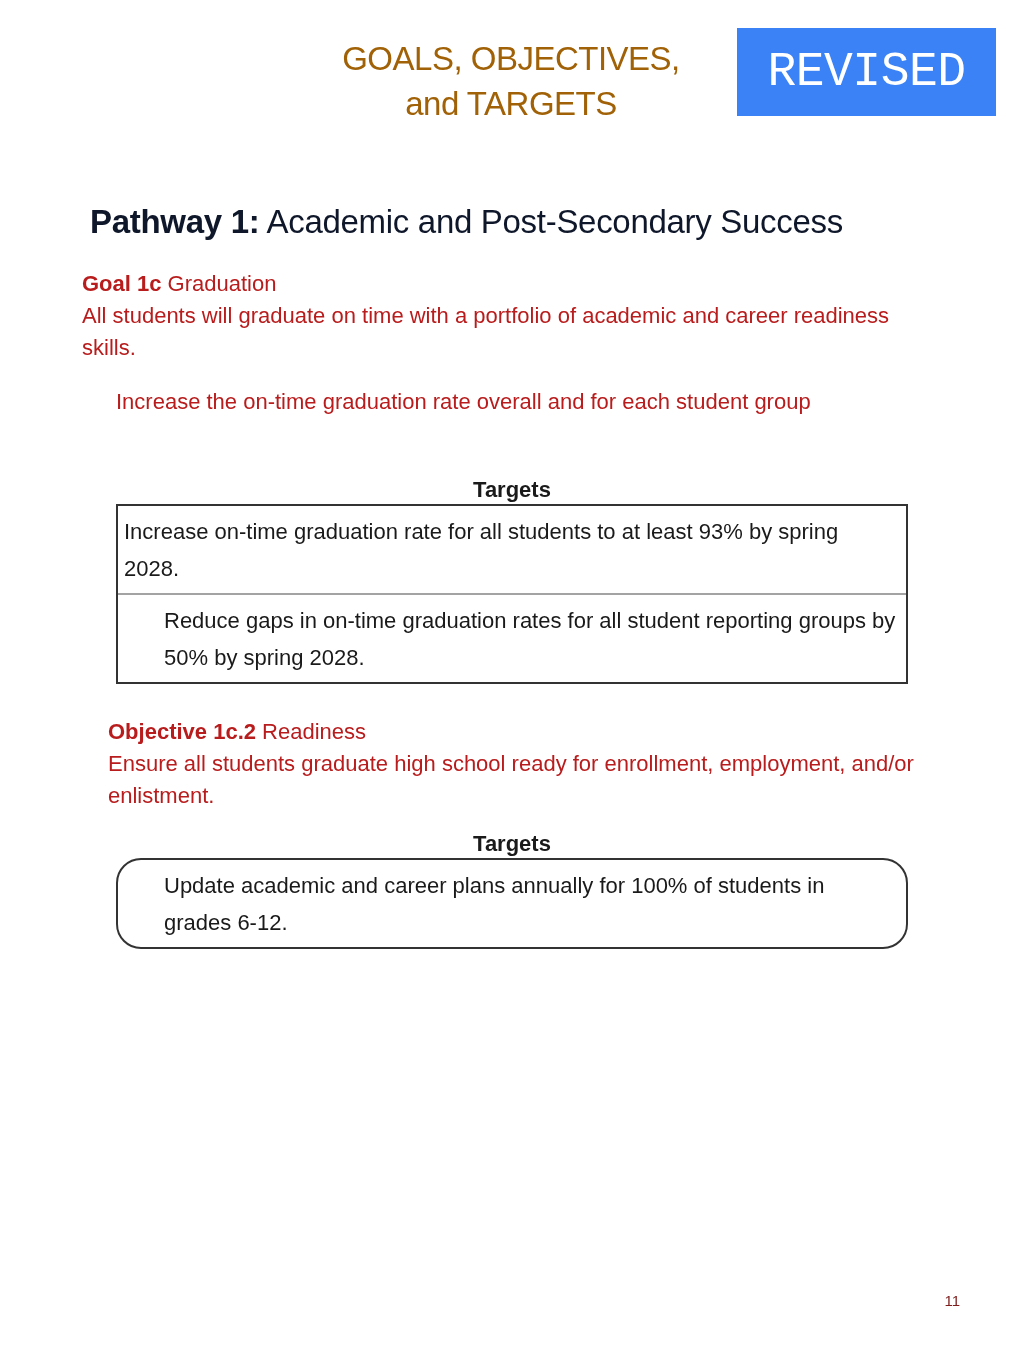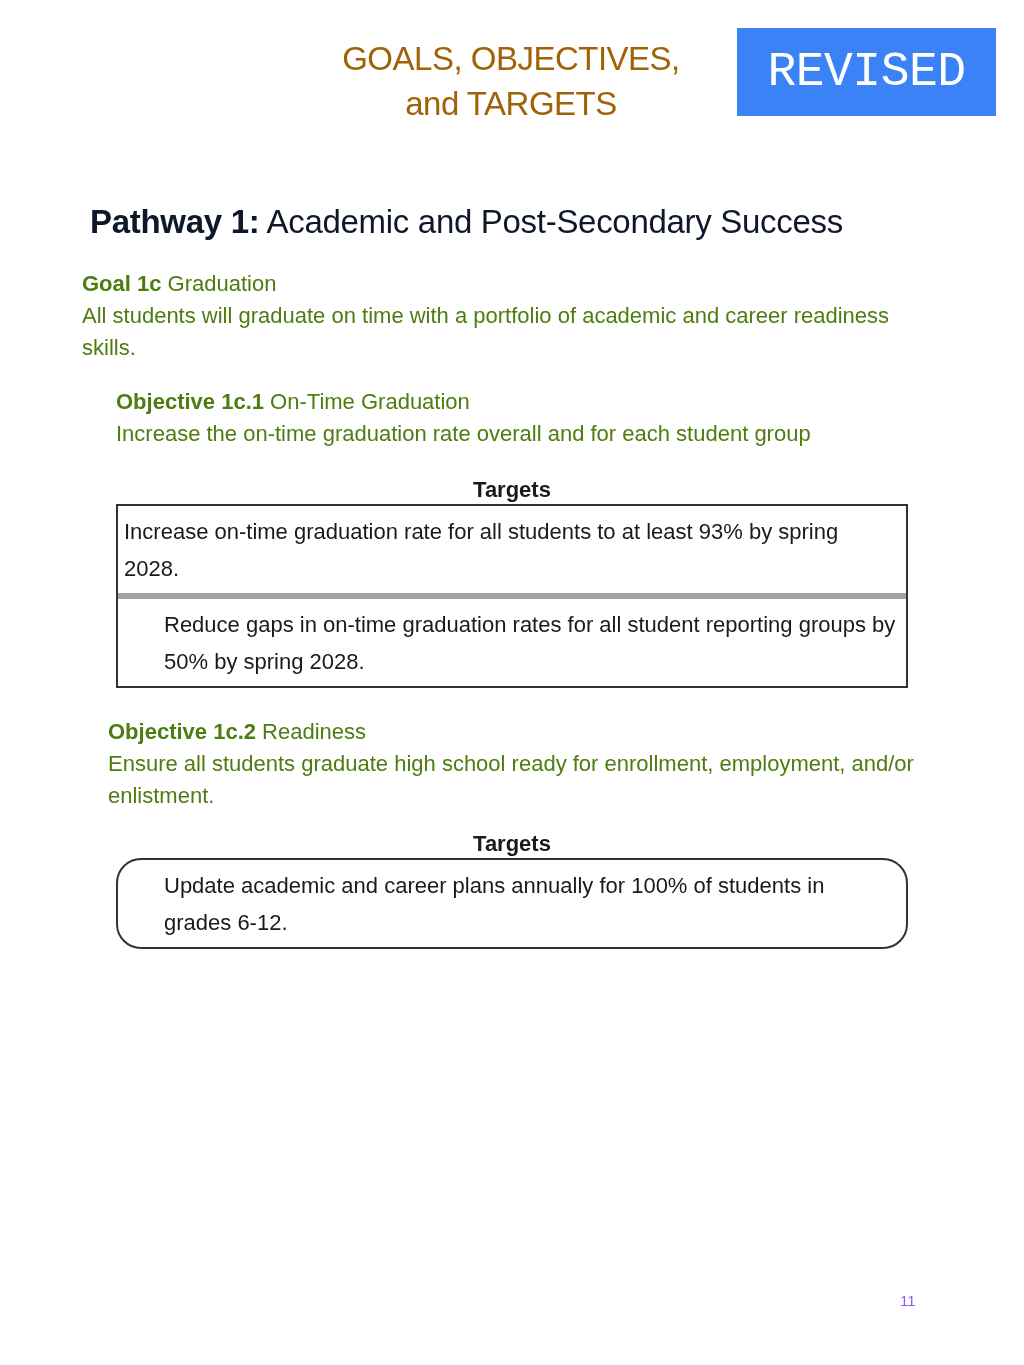--- a/index.html
+++ b/index.html
@@ -48,21 +48,21 @@
       line-height: 44px;
       color: #0f172a;
       white-space: nowrap;
       letter-spacing: -0.3px;
     }
     .pathway-title .bold { font-weight: bold; }
     .block {
       position: absolute;
       font-size: 22px;
       line-height: 32px;
-      color: #4d7c0f;
+      color: #b91c1c;
     }
     .block .bold { font-weight: bold; }
     .goal { left: 82px; top: 268px; width: 860px; }
     .obj1 { left: 116px; top: 386px; width: 860px; }
     .obj2 { left: 108px; top: 716px; width: 860px; }
     .targets-label {
       position: absolute;
       width: 792px;
       text-align: center;
       font-size: 22px;
@@ -76,35 +76,35 @@
       position: absolute;
       left: 116px;
       width: 792px;
       border: 2px solid #333333;
       box-sizing: border-box;
       border-collapse: collapse;
     }
     .tt1 { top: 504px; }
     .tt2 { top: 858px; border-radius: 25px; }
     .target-row {
-      border-bottom: 6px solid #a3a3a3;
+      border-bottom: 2px solid #a3a3a3;
       padding: 7px 10px 6px 6px;
       font-size: 22px;
       line-height: 37px;
       color: #1a1a1a;
     }
     .target-row:last-child { border-bottom: none; padding-left: 46px; }
     .page-number {
       position: absolute;
       left: 900px;
       top: 1292px;
       width: 60px;
-      text-align: left;
+      text-align: right;
       font-size: 15px;
-      color: #8b5cf6;
+      color: #7f1d1d;
     }
   </style>
 </head>
 <body>
 
 <div class="header-title">
   <div>GOALS, OBJECTIVES,</div>
   <div>and TARGETS</div>
 </div>
 
@@ -117,24 +117,20 @@
 
 <div class="block goal">
   <div>
     <span class="bold">Goal 1c</span>
     <span>Graduation</span>
   </div>
   <div>All students will graduate on time with a portfolio of academic and career readiness skills.</div>
 </div>
 
 <div class="block obj1">
-  <div>
-    <span class="bold">Objective 1c.1</span>
-    <span>On-Time Graduation</span>
-  </div>
   <div>Increase the on-time graduation rate overall and for each student group</div>
 </div>
 
 <div class="targets-label tl1">Targets</div>
 
 <div class="targets-table tt1">
   <div class="target-row">Increase on-time graduation rate for all students to at least 93% by spring 2028.</div>
   <div class="target-row">Reduce gaps in on-time graduation rates for all student reporting groups by 50% by spring 2028.</div>
 </div>
 

